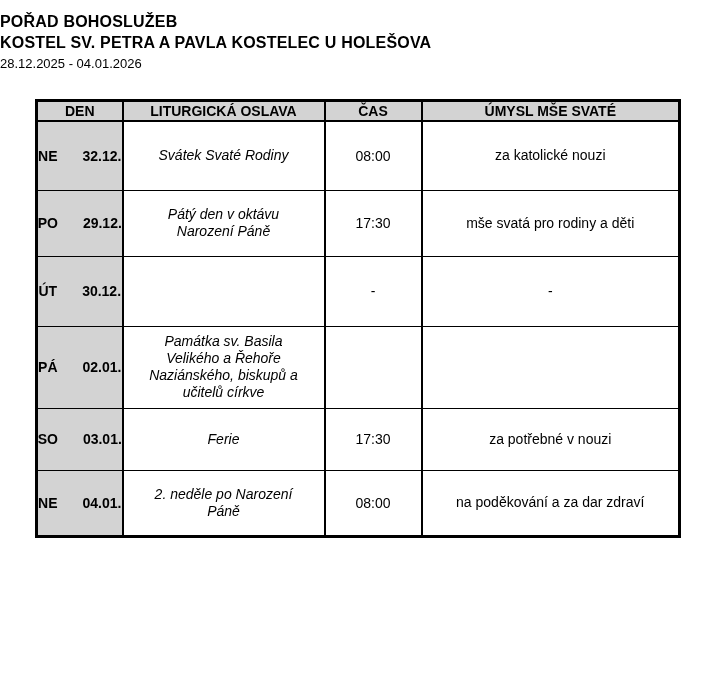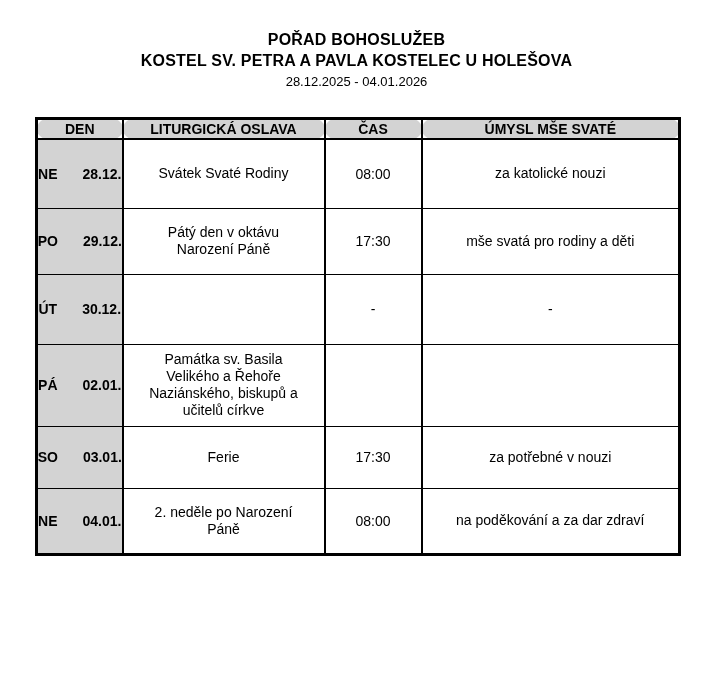--- a/index.html
+++ b/index.html
@@ -11,22 +11,22 @@
     font-family: "Liberation Sans", "DejaVu Sans", sans-serif;
     color: #000000;
   }
   .page {
     width: 713px;
     height: 684px;
     overflow: hidden;
     box-sizing: border-box;
   }
   .title-block {
-    text-align: center;
-    padding-top: 29px;
+    text-align: left;
+    padding-top: 11px;
   }
   .title-line {
     font-size: 16px;
     font-weight: bold;
     line-height: 21px;
     letter-spacing: 0.2px;
   }
   .date-line {
     font-size: 13px;
     font-weight: normal;
@@ -52,36 +52,36 @@
     padding: 0 4px;
     overflow: hidden;
   }
   th {
     height: 18px;
     font-size: 14px;
     font-weight: bold;
     background: var(--header-bg, #d3d3d3);
     border-bottom-width: 2px;
     padding: 0;
-    border-radius: 10px;
   }
   td.day-cell {
     background: var(--day-col-bg, #d3d3d3);
     font-weight: bold;
   }
   .day-wrap {
     display: flex;
     justify-content: center;
     align-items: center;
     gap: 25px;
   }
   .celebration {
     display: inline-block;
     max-width: 160px;
     line-height: 17px;
+    font-style: italic;
   }
   .intention {
     display: inline-block;
     line-height: 17px;
   }
 </style>
 </head>
 <body>
 
 <div class="page">
@@ -105,21 +105,21 @@
         <th>LITURGICKÁ OSLAVA</th>
         <th>ČAS</th>
         <th>ÚMYSL MŠE SVATÉ</th>
       </tr>
     </thead>
     <tbody id="schedule-body">
         <tr style="height: 69px;">
           <td class="day-cell">
             <div class="day-wrap">
               <span>NE</span>
-              <span>28.12.</span>
+              <span>32.12.</span>
             </div>
           </td>
           <td><span class="celebration">Svátek Svaté Rodiny</span></td>
           <td>08:00</td>
           <td><span class="intention">za katolické nouzi</span></td>
         </tr>
         <tr style="height: 66px;">
           <td class="day-cell">
             <div class="day-wrap">
               <span>PO</span>

